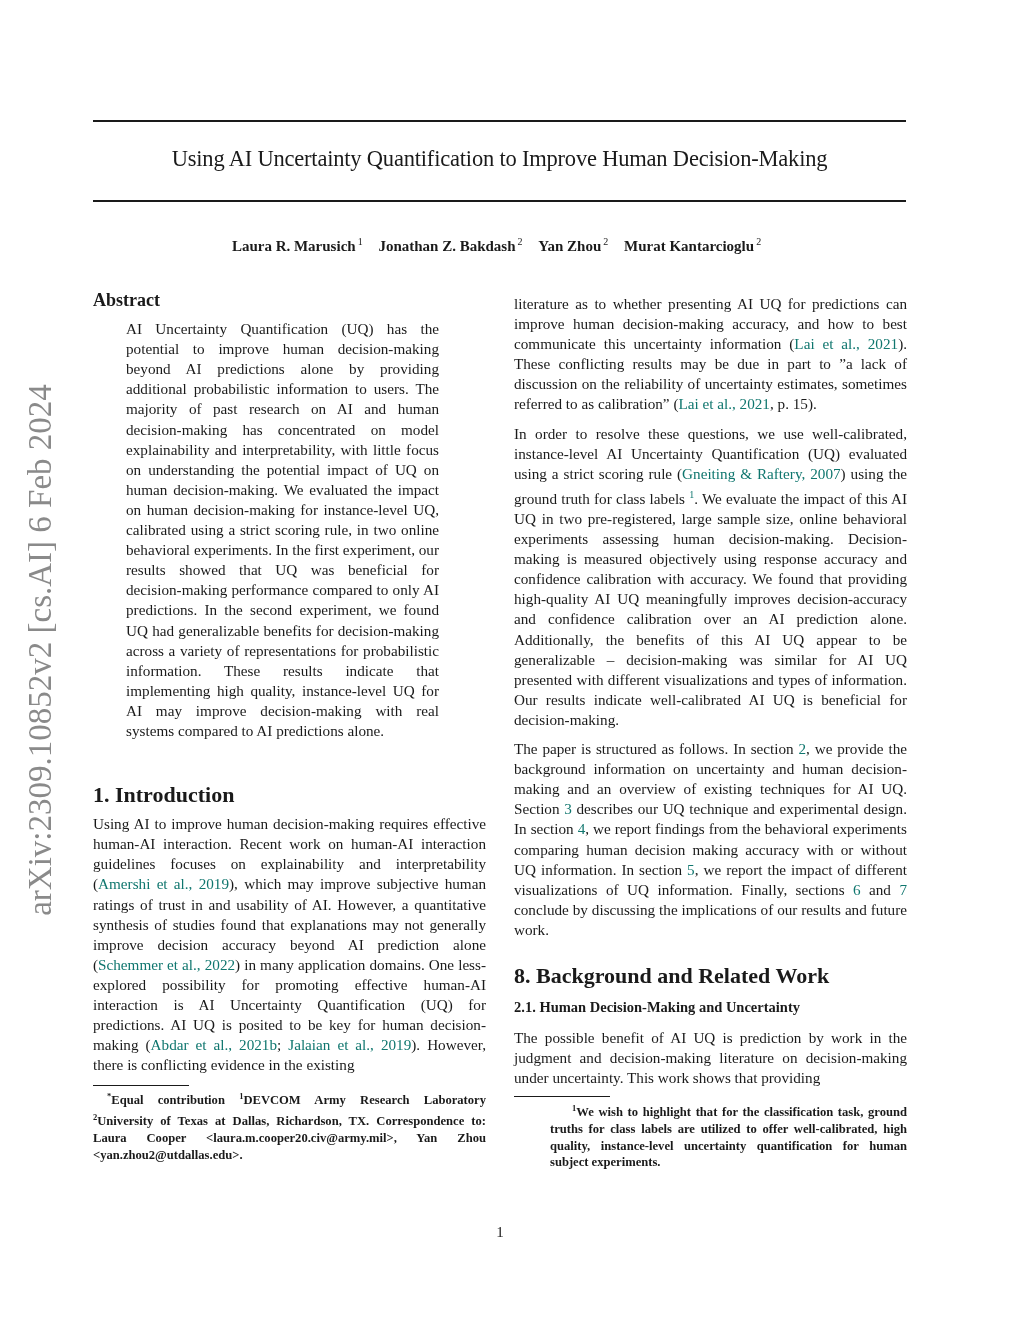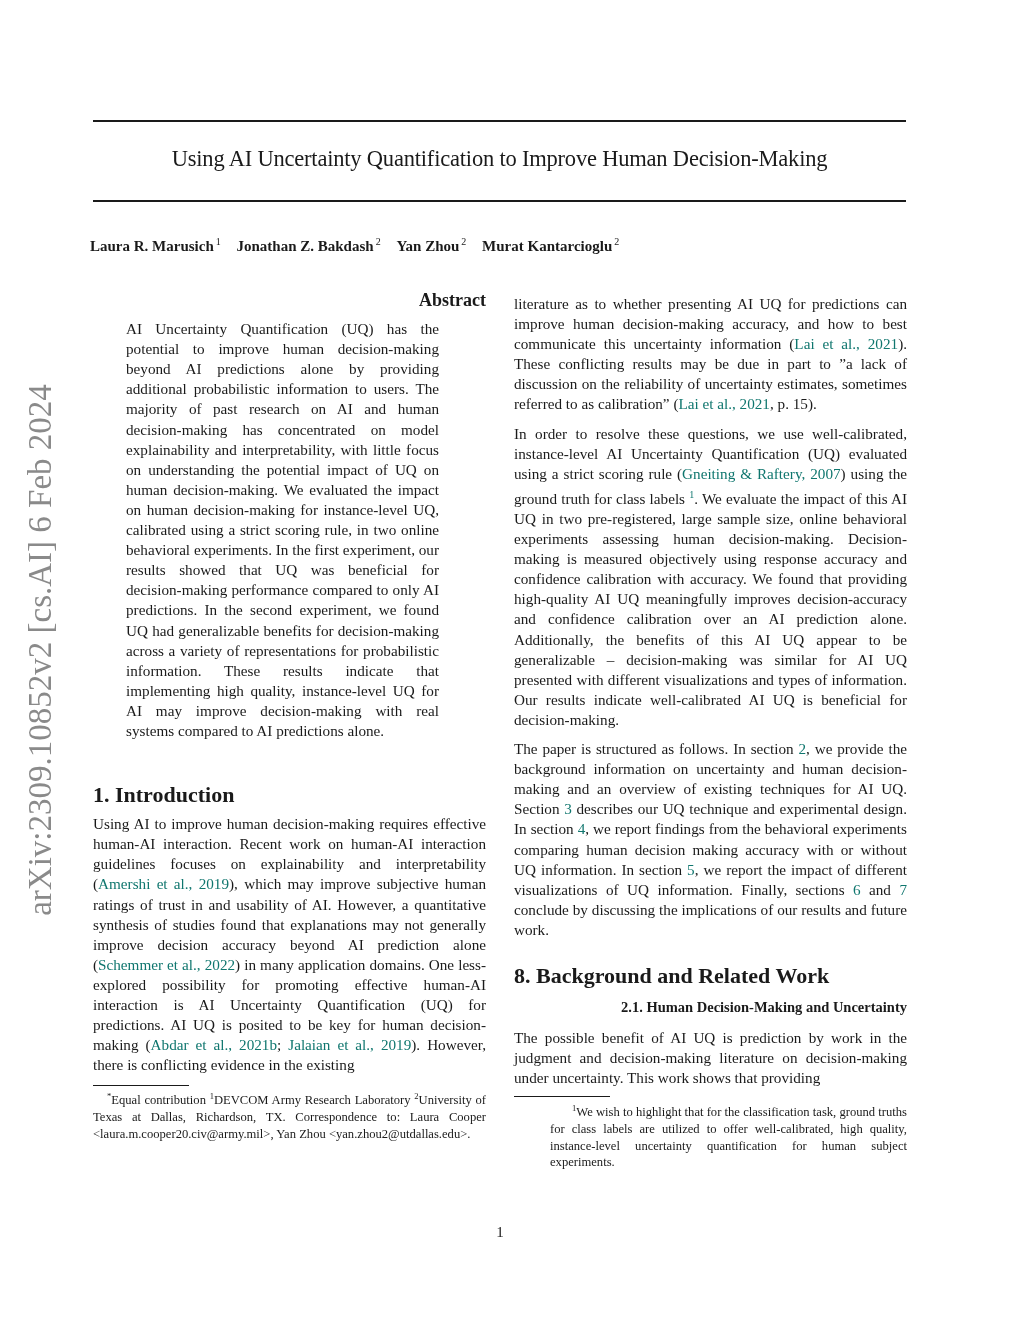--- a/index.html
+++ b/index.html
@@ -9,46 +9,46 @@
     color: #1a1a1a;
   }
   .rule { position: absolute; left: 93px; width: 813px; height: 2px; background: #1a1a1a; }
   .rule.top { top: 120px; }
   .rule.bottom { top: 200px; }
   .title {
     position: absolute; top: 146px; left: 93px; width: 813px; text-align: center;
     font-weight: normal; font-size: 22.5px; letter-spacing: -0.2px;
   }
   .authors {
-    position: absolute; top: 236px; left: 84px; width: 813px; 
+    position: absolute; top: 236px; left: 90px; width: 813px; text-align: center;
     font-weight: bold; font-size: 15px;
   }
   .authors .author { margin: 0 6px; }
   .authors sup { font-weight: normal; font-size: 10px; margin-left: 2px; }
   .arxiv {
     position: absolute; left: 27px; top: 650px;
     transform: translate(-50%, -50%) rotate(-90deg);
     transform-origin: center center;
     font-family: "Liberation Serif", serif; font-size: 33px; color: #8a8a8a;
     white-space: nowrap; left: 40px;
   }
   .col { position: absolute; width: 393px; font-size: 15.2px; line-height: 20.1px; }
   .col.left { left: 93px; top: 290px; }
   .col.right { left: 514px; top: 294px; }
-  .abstract-title { text-align: right; font-weight: bold; font-size: 18px; margin: 0 0 9px 0; }
+  .abstract-title { text-align: left; font-weight: bold; font-size: 18px; margin: 0 0 9px 0; }
   .abstract-body {
     margin: 0 47px 0 33px; text-align: justify; hyphens: manual;
   }
   p { margin: 0; text-align: justify; }
   p + p { margin-top: 9px; }
   .section-h { font-weight: bold; font-size: 22px; margin: 0; }
-  .sub-h { font-weight: bold; font-size: 14.5px; margin: 0; text-align: right; }
+  .sub-h { font-weight: bold; font-size: 14.5px; margin: 0; }
   a.cite { color: #0f766e; text-decoration: none; }
   .fn-rule { width: 96px; height: 1px; background: #1a1a1a; }
-  .footnote { font-size: 12.6px; line-height: 16.6px; text-align: justify; }
+  .footnote { font-size: 12.6px; line-height: 16.6px; text-align: justify; font-weight: bold; }
   .footnote sup { font-size: 8.5px; }
   .page-num { position: absolute; top: 1224px; left: 0; width: 1000px; text-align: center; font-size: 15px; }
 </style>
 </head>
 <body>
 
 <div class="arxiv">arXiv:2309.10852v2  [cs.AI]  6 Feb 2024</div>
 
 <div class="rule top"></div>
 <div class="title">Using AI Uncertainty Quantification to Improve Human Decision-Making</div>

